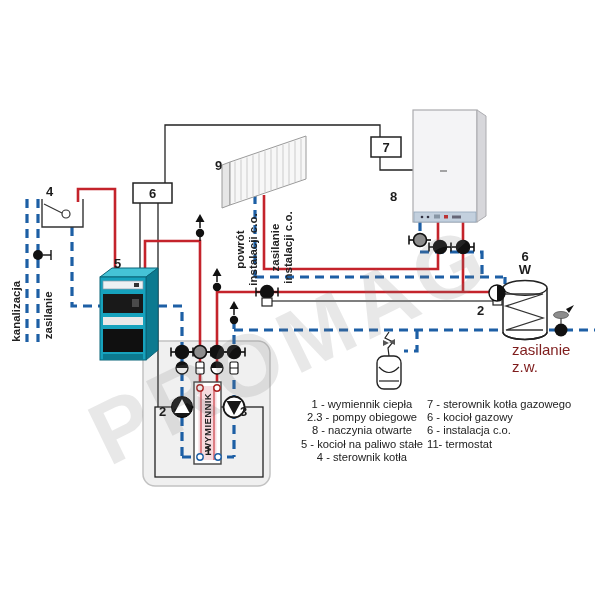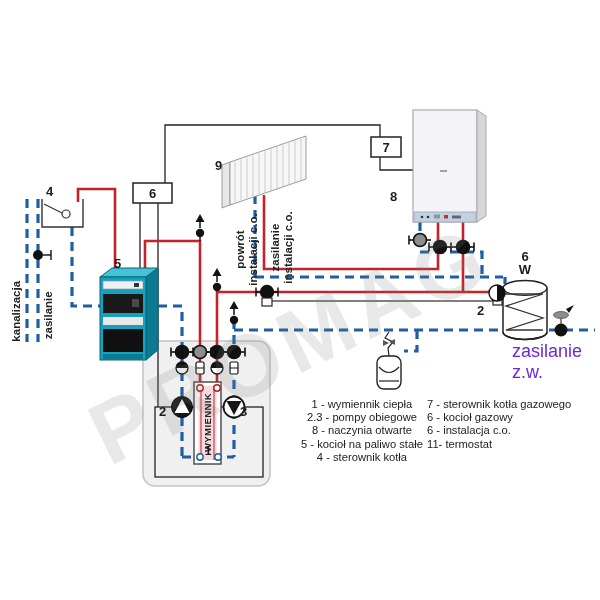--- a/index.html
+++ b/index.html
@@ -7,21 +7,21 @@
          font-family:"Liberation Sans", sans-serif;color:#1d1d1d;}
   .stage svg{position:absolute;left:0;top:0;z-index:1;}
   .lbl{position:absolute;z-index:5;font-size:13px;font-weight:700;color:#1d1d1d;}
   .boxnum{position:absolute;z-index:5;display:flex;align-items:center;justify-content:center;
           font-size:13px;font-weight:700;color:#1d1d1d;}
   .vlabel{position:absolute;z-index:5;transform:rotate(-90deg);transform-origin:center;
           text-align:center;white-space:pre-line;font-size:11.5px;font-weight:600;color:#222;
           line-height:12.5px;}
   .wymi{position:absolute;z-index:5;transform:rotate(-90deg);transform-origin:center;
         text-align:center;font-size:9.5px;font-weight:700;letter-spacing:0.4px;color:#222;}
-  .zw{position:absolute;z-index:5;font-size:18px;color:#6d28d9;font-weight:400;}
+  .zw{position:absolute;z-index:5;font-size:15px;color:#7f1d1d;font-weight:400;}
   .legend-col{position:absolute;z-index:5;font-size:11.2px;line-height:13.2px;color:#222;}
   .legend-col div{white-space:nowrap;}
   .watermark{position:absolute;left:10px;top:300px;width:560px;height:90px;line-height:90px;
              z-index:3;text-align:center;font-size:88px;font-weight:700;letter-spacing:6px;
              color:rgba(128,128,128,0.18);transform:rotate(-26deg);transform-origin:center;
              pointer-events:none;}
 </style>
 </head>
 <body>
 

